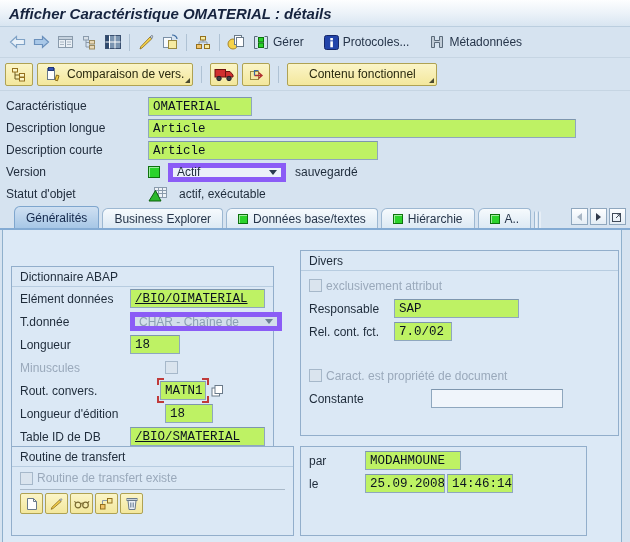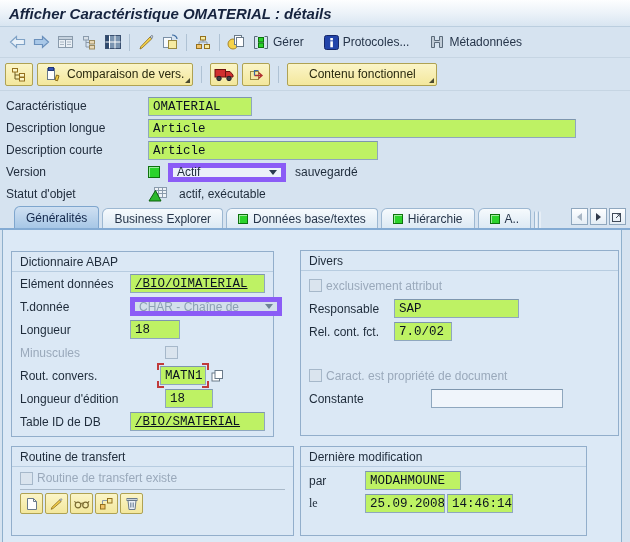--- a/index.html
+++ b/index.html
@@ -299,21 +299,21 @@
           <svg width="11" height="11" viewBox="0 0 11 11">
             <rect x="0.5" y="2.5" width="8" height="8" fill="none" stroke="#404A58"></rect>
             <path d="M4 7l4-4M5 3h3v3" stroke="#404A58" fill="none"></path>
           </svg>
         </span>
     </span>
   </div>
 
   <div class="panel">
 
-    <div class="grp" style="left:8px;top:21px;width:263px;height:186px">
+    <div class="grp" style="left:8px;top:36px;width:263px;height:186px">
       <div class="grp-title">Dictionnaire ABAP</div>
       <div class="grow">
         <span class="lw110">Elément données</span>
         <span class="fld link" style="width:152px">/BIO/OIMATERIAL</span>
       </div>
       <div class="grow">
         <span class="lw110">T.donnée</span>
         <span class="combo disabled" style="width:152px">
           <span style="overflow:hidden;white-space:nowrap">CHAR - Chaîne de cara...</span>
           <span class="caret" style="border-top-color:#6E8296"></span>
@@ -409,26 +409,25 @@
             <svg width="12" height="13" viewBox="0 0 12 13">
               <path d="M2 3.5h8L9 12.5H3z" fill="#EDF2F7" stroke="#6A7A8A"></path>
               <rect x="1" y="1.5" width="10" height="2" fill="#C8D2DC" stroke="#6A7A8A"></rect>
               <path d="M4.5 5.5v5M6 5.5v5M7.5 5.5v5" stroke="#8A9BAC"></path>
             </svg>
           </span>
       </div>
     </div>
 
     <div class="grp" style="left:297px;top:216px;width:287px;height:90px">
-      <div class="grp-title">Dernière modification</div>
       <div class="grow" style="margin-top:2px">
         <span class="lw56">par</span>
         <span class="fld" style="width:96px">MODAHMOUNE</span>
       </div>
       <div class="grow">
-        <span class="lw56" style="font-family:Liberation Serif, serif">le</span>
+        <span class="lw56" style="font-family:Liberation Sans, sans-serif">le</span>
         <span class="fld" style="width:80px">25.09.2008</span>
         <span class="fld" style="width:66px;margin-left:2px">14:46:14</span>
       </div>
     </div>
 
   </div>
 </div>
 
 </body></html>

